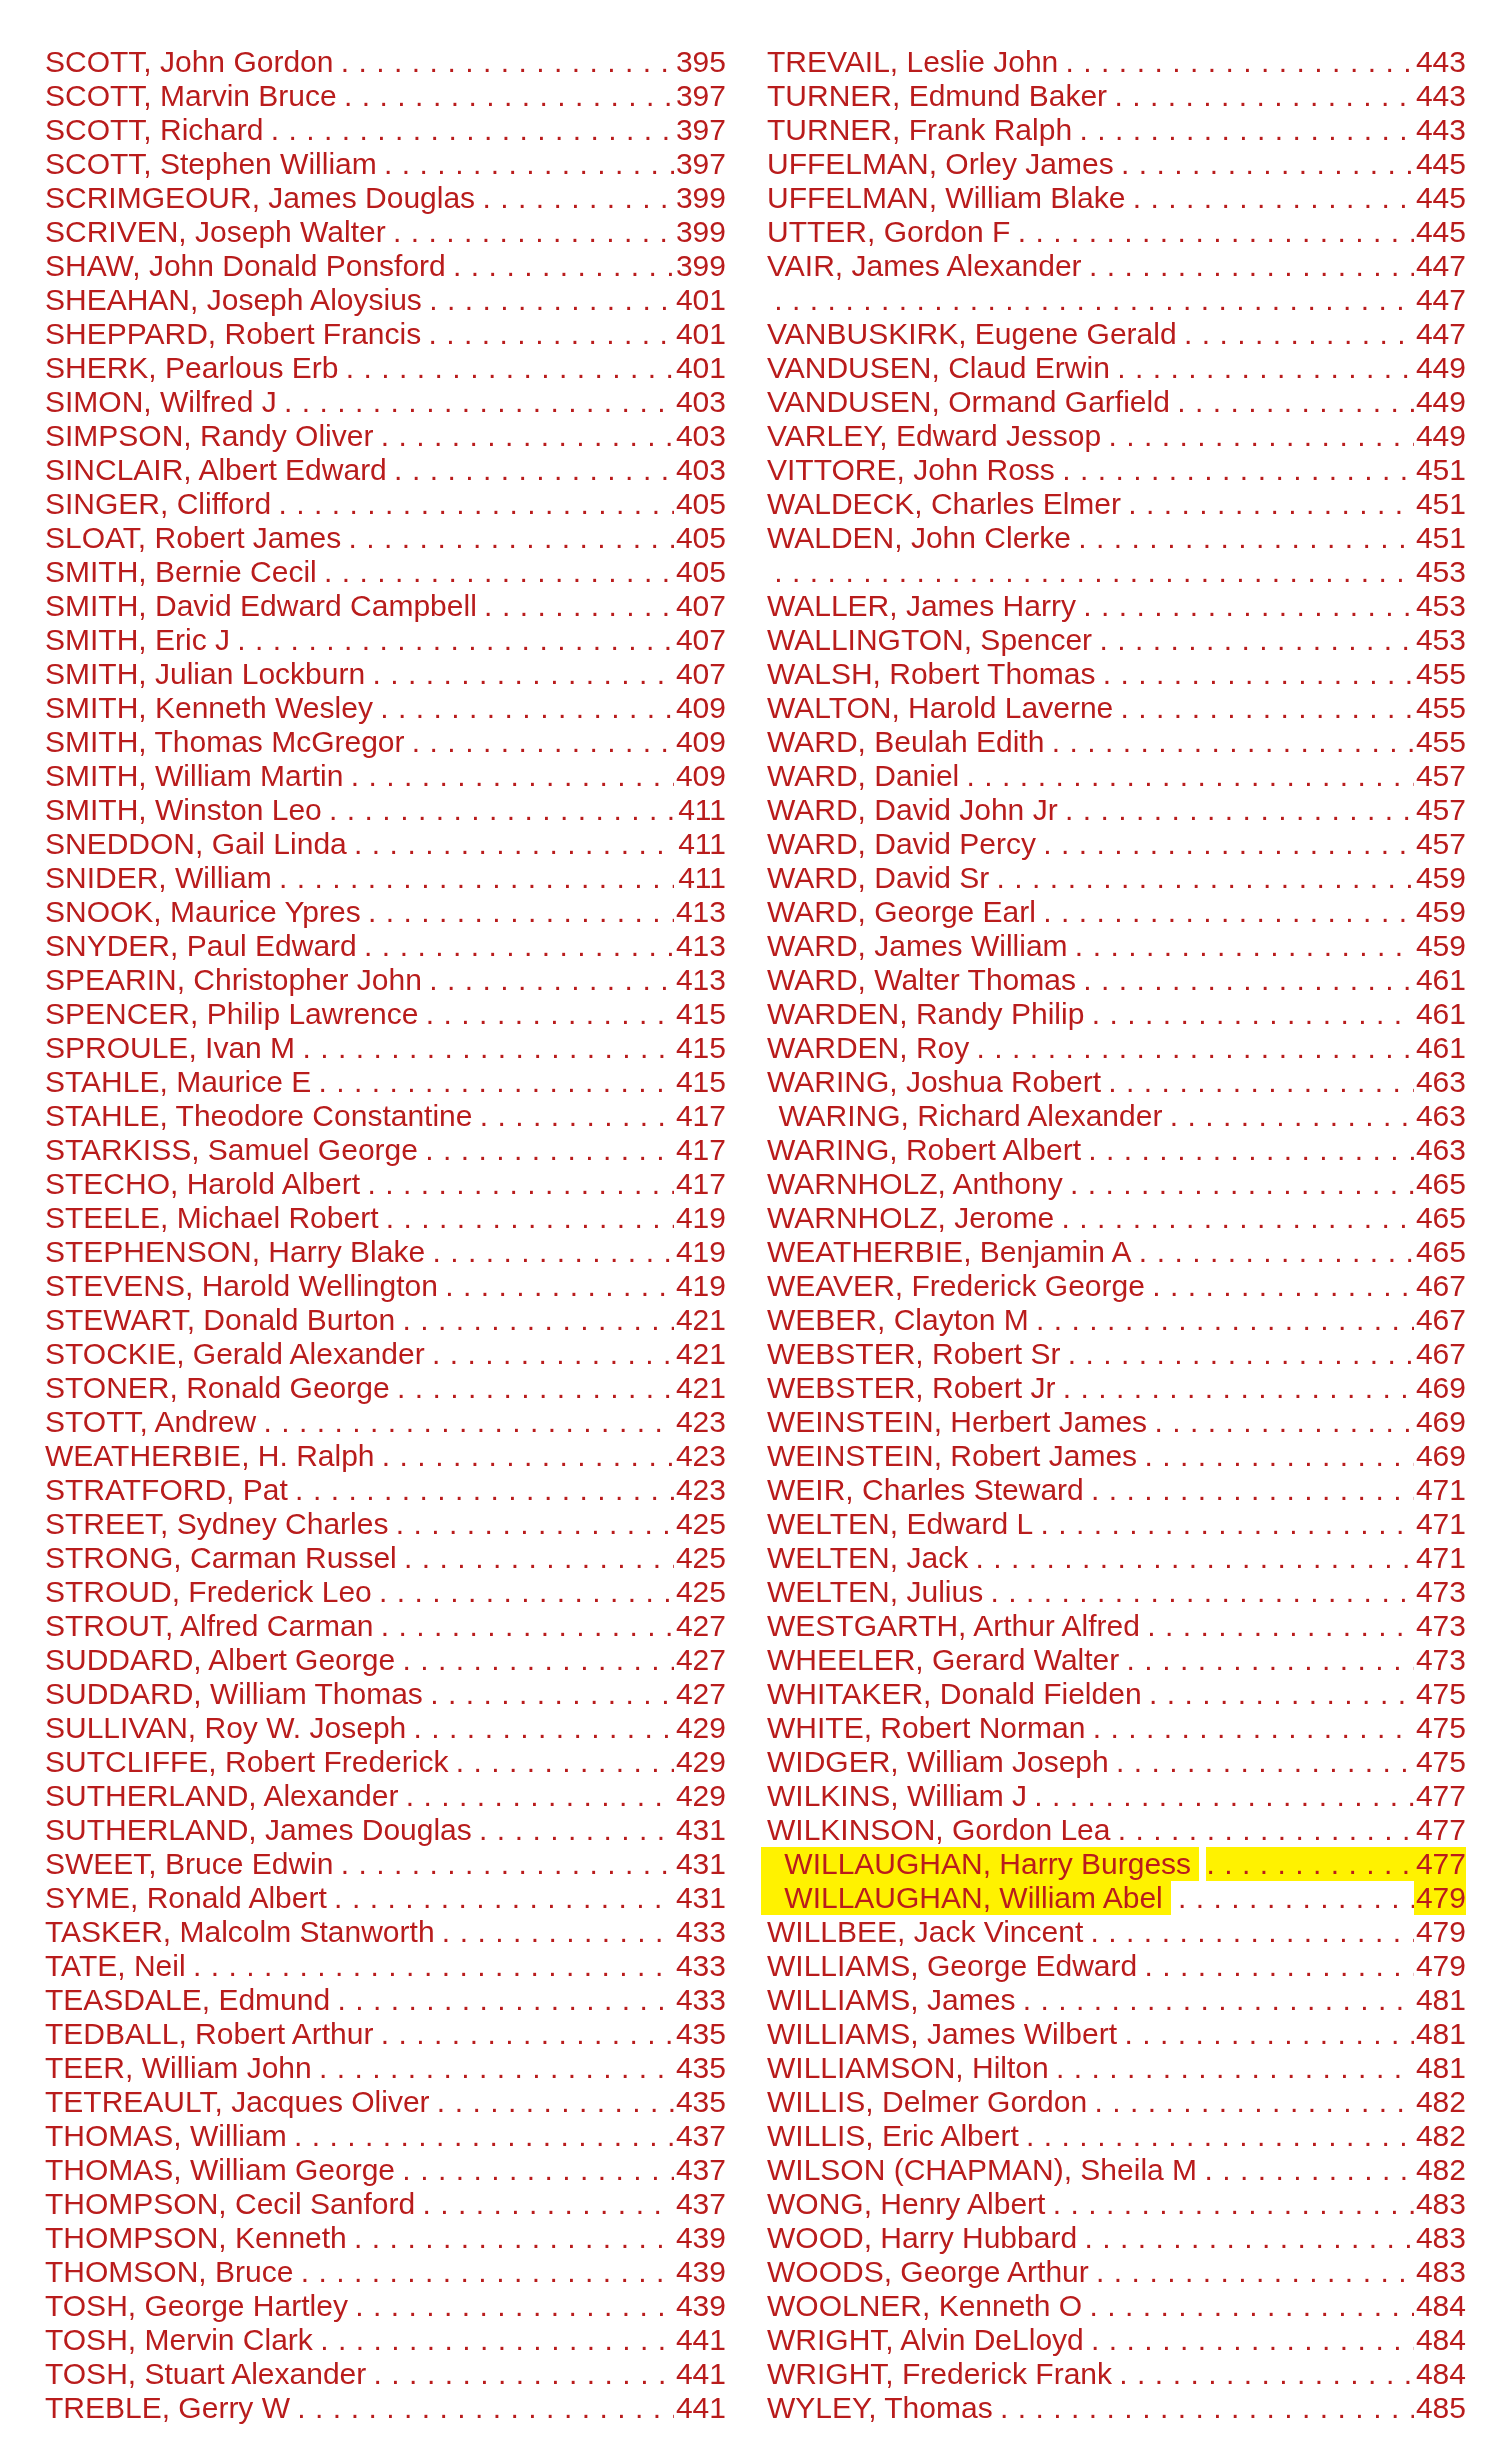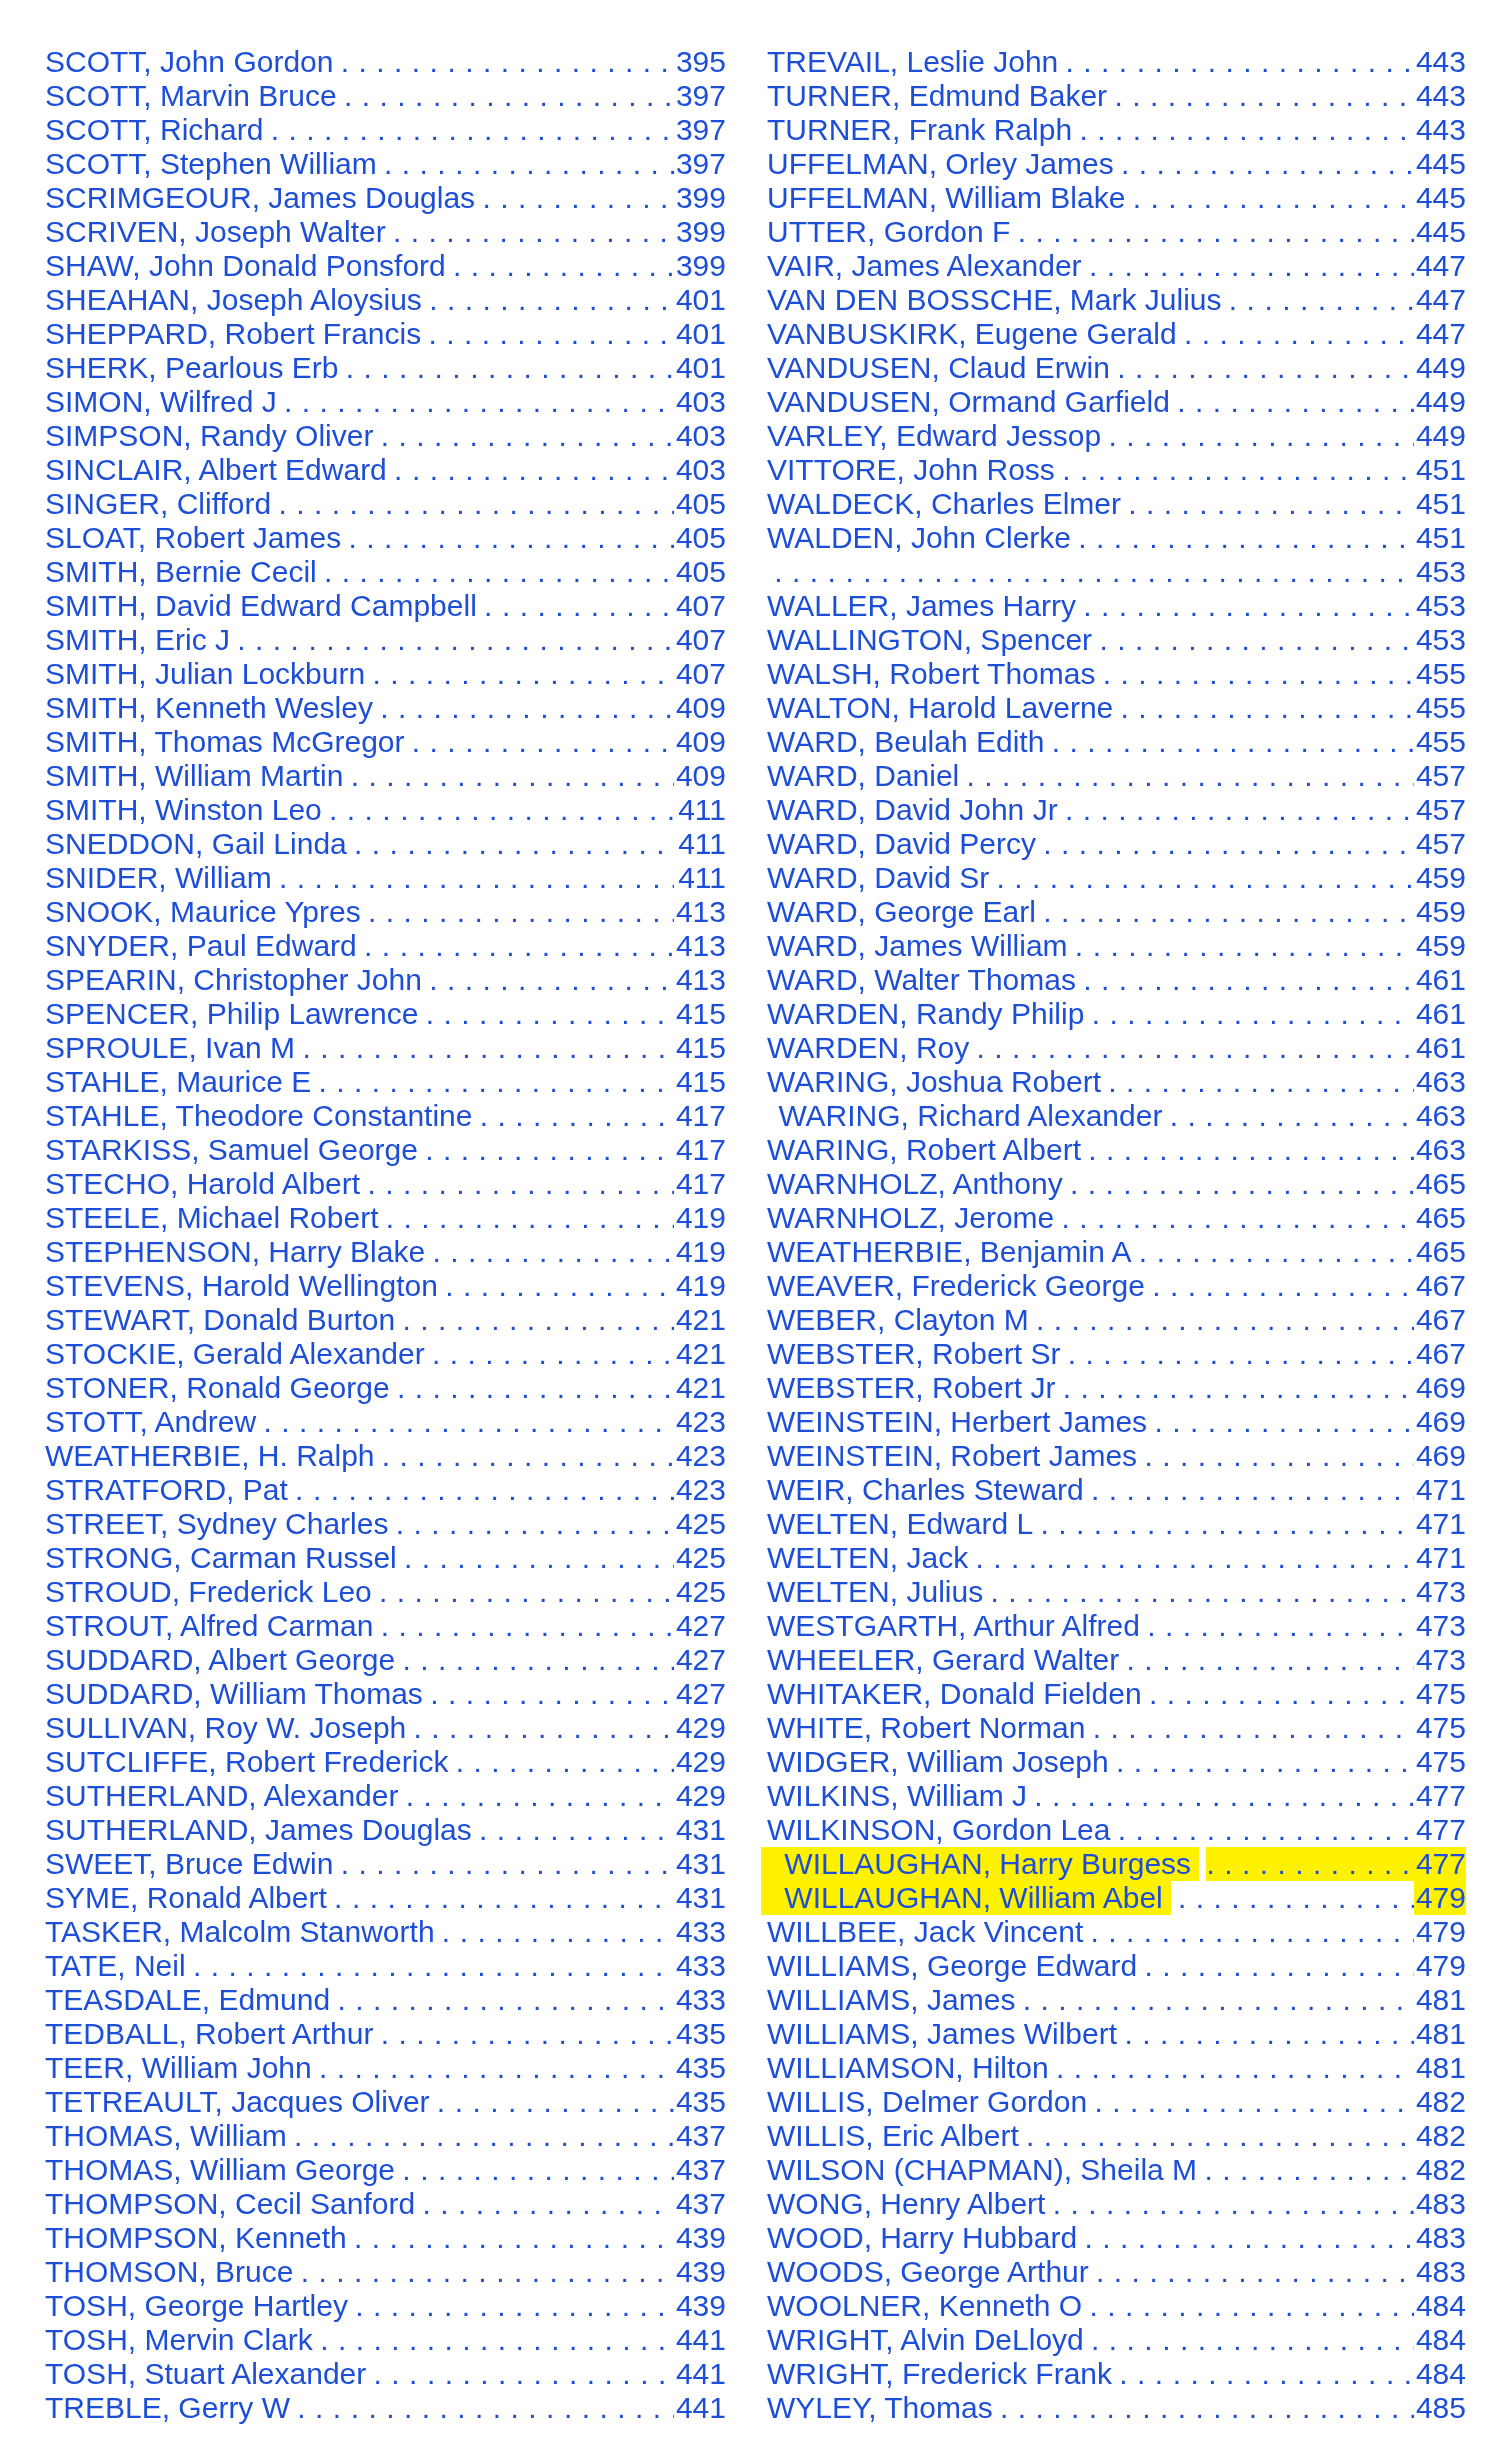--- a/index.html
+++ b/index.html
@@ -45,21 +45,21 @@
     padding:0 8px 0 23px;
     margin-left:-5.7px;
   }
   .row.hl-leader .ldr{background:var(--hl);}
   .row.hl-page .pg{background:var(--hl);}
   .row.indent .nm{padding-left:11.4px;}
 </style>
 </head>
 <body>
 
-<div id="page" style="--hl: #fff200; background: rgb(255, 255, 255); color: #1d4ed8;">
+<div id="page" style="--hl: #fff200; background: rgb(255, 255, 255); color: #b91c1c;">
   <div class="cols">
     <div class="col" id="col-left">
         <div class="row">
     <span class="nm">SCOTT, John Gordon</span>
     <span class="ldr">. . . . . . . . . . . . . . . . . . . . . . . . . . . . . . . . . . . . . . . . . . . . . . . . . . . . . . . . . . . . . . . . . . . . . . </span>
     <span class="pg">395</span>
   </div>
         <div class="row">
     <span class="nm">SCOTT, Marvin Bruce</span>
     <span class="ldr">. . . . . . . . . . . . . . . . . . . . . . . . . . . . . . . . . . . . . . . . . . . . . . . . . . . . . . . . . . . . . . . . . . . . . . </span>
@@ -436,21 +436,20 @@
     <span class="nm">UTTER, Gordon F</span>
     <span class="ldr">. . . . . . . . . . . . . . . . . . . . . . . . . . . . . . . . . . . . . . . . . . . . . . . . . . . . . . . . . . . . . . . . . . . . . . </span>
     <span class="pg">445</span>
   </div>
         <div class="row">
     <span class="nm">VAIR, James Alexander</span>
     <span class="ldr">. . . . . . . . . . . . . . . . . . . . . . . . . . . . . . . . . . . . . . . . . . . . . . . . . . . . . . . . . . . . . . . . . . . . . . </span>
     <span class="pg">447</span>
   </div>
         <div class="row">
-    <span class="nm">VAN DEN BOSSCHE, Mark Julius</span>
     <span class="ldr">. . . . . . . . . . . . . . . . . . . . . . . . . . . . . . . . . . . . . . . . . . . . . . . . . . . . . . . . . . . . . . . . . . . . . . </span>
     <span class="pg">447</span>
   </div>
         <div class="row">
     <span class="nm">VANBUSKIRK, Eugene Gerald</span>
     <span class="ldr">. . . . . . . . . . . . . . . . . . . . . . . . . . . . . . . . . . . . . . . . . . . . . . . . . . . . . . . . . . . . . . . . . . . . . . </span>
     <span class="pg">447</span>
   </div>
         <div class="row">
     <span class="nm">VANDUSEN, Claud Erwin</span>

